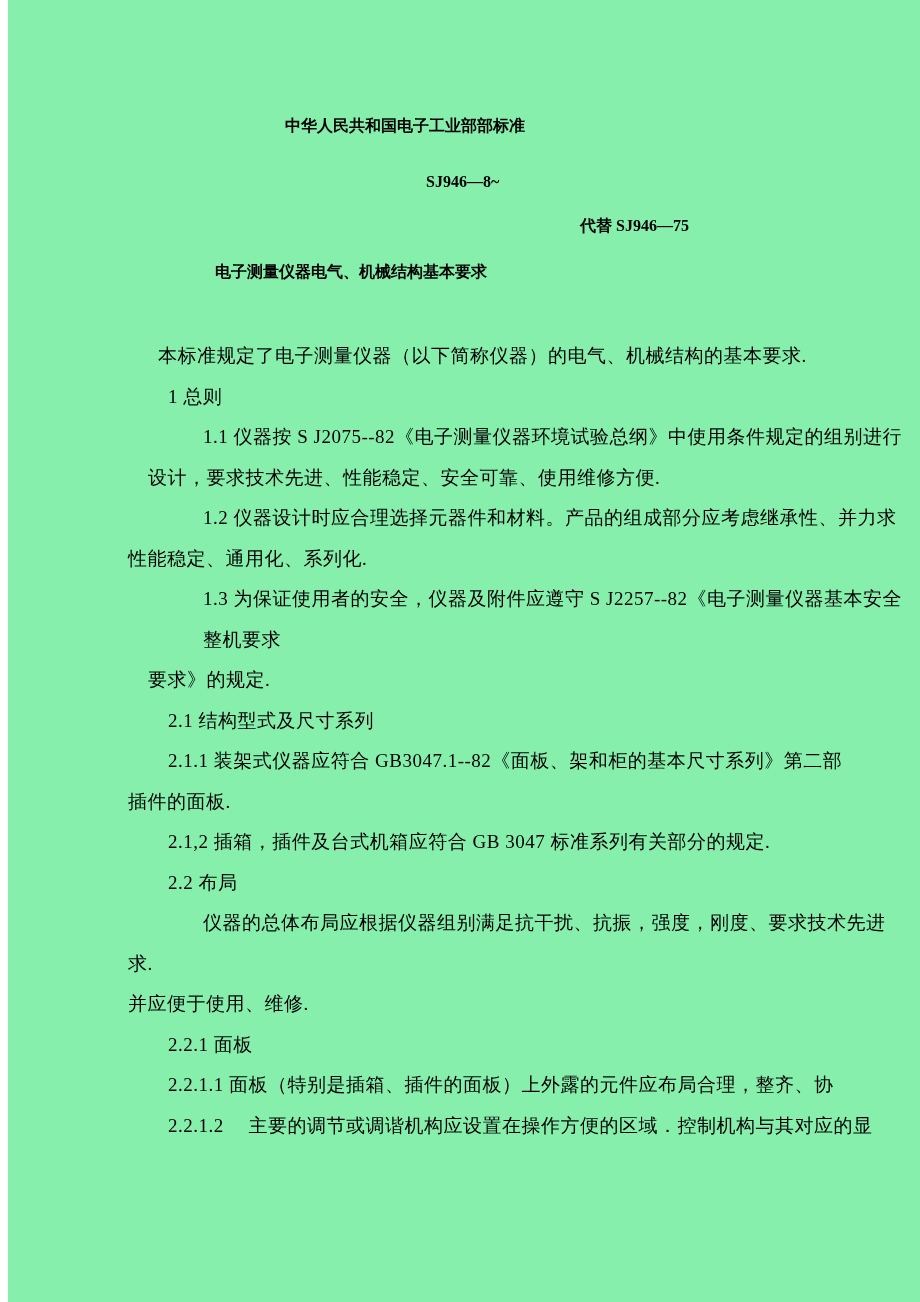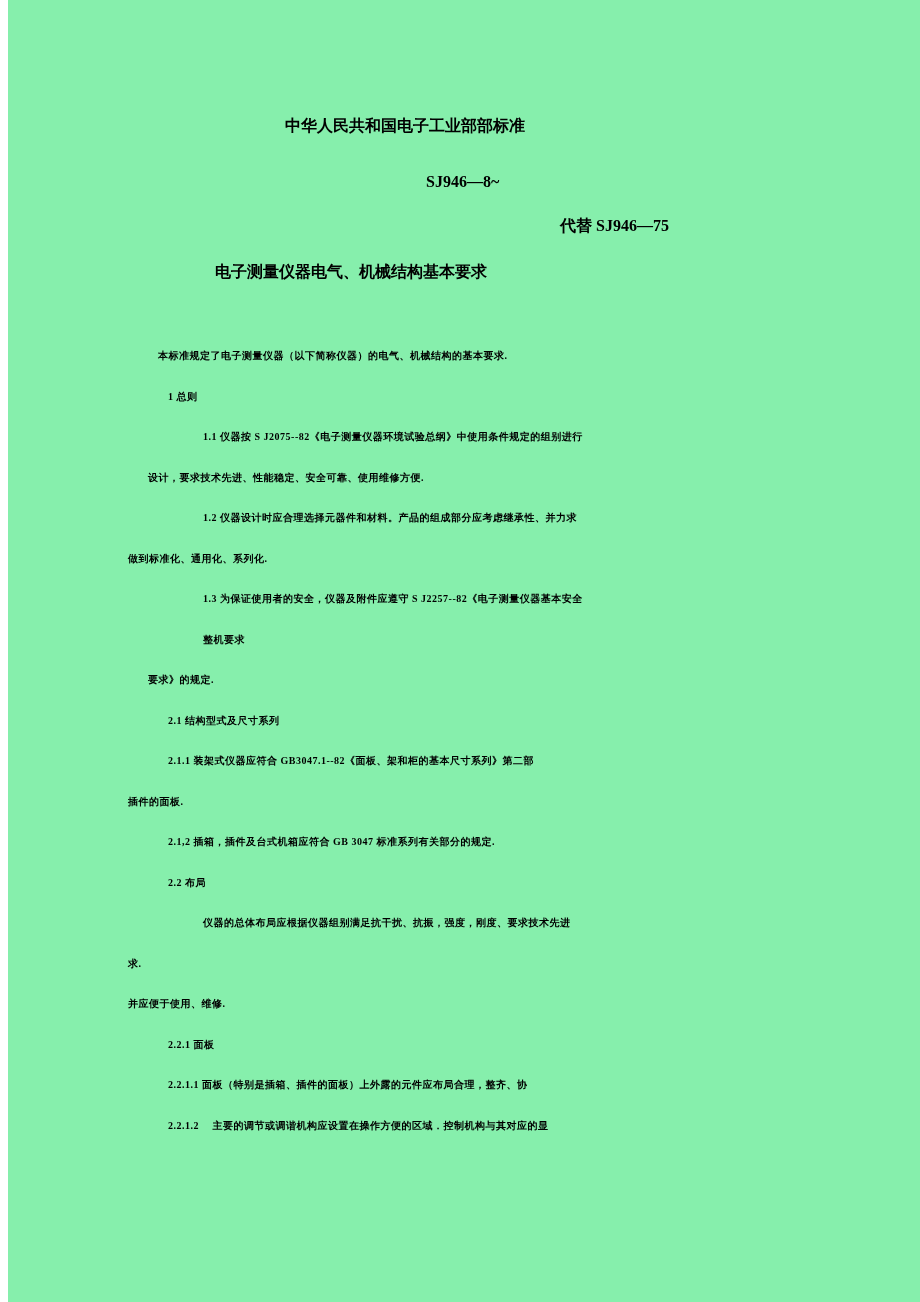--- a/index.html
+++ b/index.html
@@ -20,37 +20,36 @@
   
   .hline {
     position: absolute;
     font-weight: bold;
     font-size: 16px;
     line-height: 20px;
     white-space: nowrap;
   }
   .hline.org      { left: 277px; top: 116px; }
   .hline.stdno    { left: 418px; top: 172px; }
-  .hline.supersed { left: 552px; top: 216px; }
+  .hline.supersed { left: 572px; top: 216px; }
   .hline.doctitle { left: 207px; top: 262px; }
 
   
   .body-text {
     position: absolute;
     left: 120px;
     top: 336px;
     right: 80px;
   }
   .line {
-    font-size: 10px;
+    font-size: 19px;
     line-height: 40.5px;
     height: 40.5px;
     white-space: nowrap;
     letter-spacing: 0.5px;
-    font-weight: bold;
   }
   .i0  { margin-left: 0; }
   .i1  { margin-left: 20px; }
   .i1b { margin-left: 30px; }
   .i2  { margin-left: 40px; }
   .i3  { margin-left: 75px; }
 </style>
 </head>
 <body>
 
@@ -60,21 +59,21 @@
   <div class="hline stdno">SJ946—8~</div>
   <div class="hline supersed">代替 SJ946—75</div>
   <div class="hline doctitle">电子测量仪器电气、机械结构基本要求</div>
 
   <div class="body-text">
     <div class="line i1b">本标准规定了电子测量仪器（以下简称仪器）的电气、机械结构的基本要求.</div>
     <div class="line i2">1 总则</div>
     <div class="line i3">1.1 仪器按 S J2075--82《电子测量仪器环境试验总纲》中使用条件规定的组别进行</div>
     <div class="line i1">设计，要求技术先进、性能稳定、安全可靠、使用维修方便.</div>
     <div class="line i3">1.2 仪器设计时应合理选择元器件和材料。产品的组成部分应考虑继承性、并力求</div>
-    <div class="line i0">做到标准化、通用化、系列化.</div>
+    <div class="line i0">性能稳定、通用化、系列化.</div>
     <div class="line i3">1.3 为保证使用者的安全，仪器及附件应遵守 S J2257--82《电子测量仪器基本安全</div>
     <div class="line i3">整机要求</div>
     <div class="line i1">要求》的规定.</div>
     <div class="line i2">2.1 结构型式及尺寸系列</div>
     <div class="line i2">2.1.1 装架式仪器应符合 GB3047.1--82《面板、架和柜的基本尺寸系列》第二部</div>
     <div class="line i0">插件的面板.</div>
     <div class="line i2">2.1,2 插箱，插件及台式机箱应符合 GB 3047 标准系列有关部分的规定.</div>
     <div class="line i2">2.2 布局</div>
     <div class="line i3">仪器的总体布局应根据仪器组别满足抗干扰、抗振，强度，刚度、要求技术先进</div>
     <div class="line i0">求.</div>

